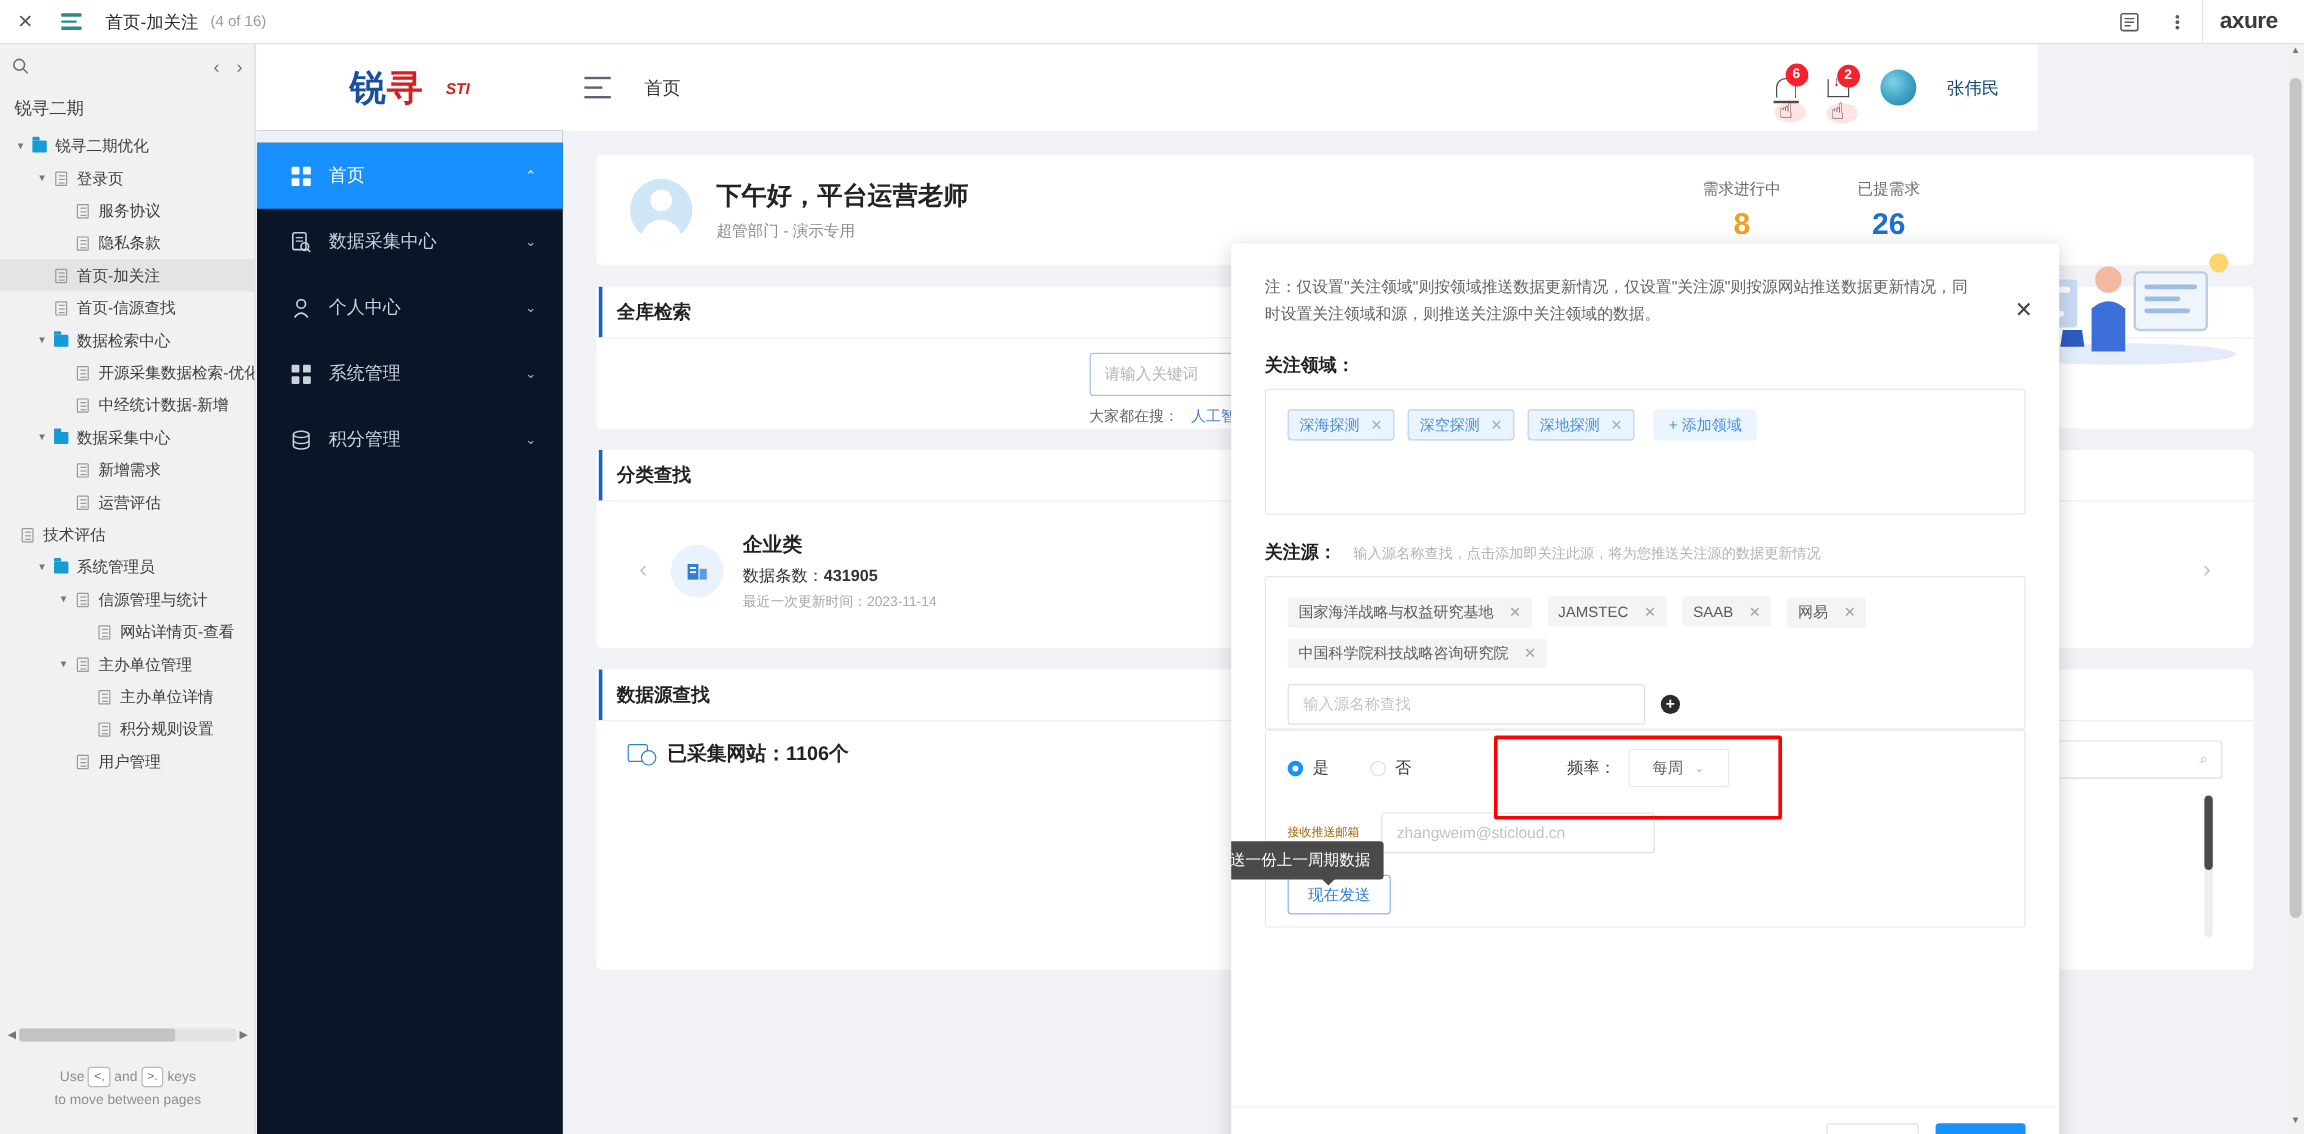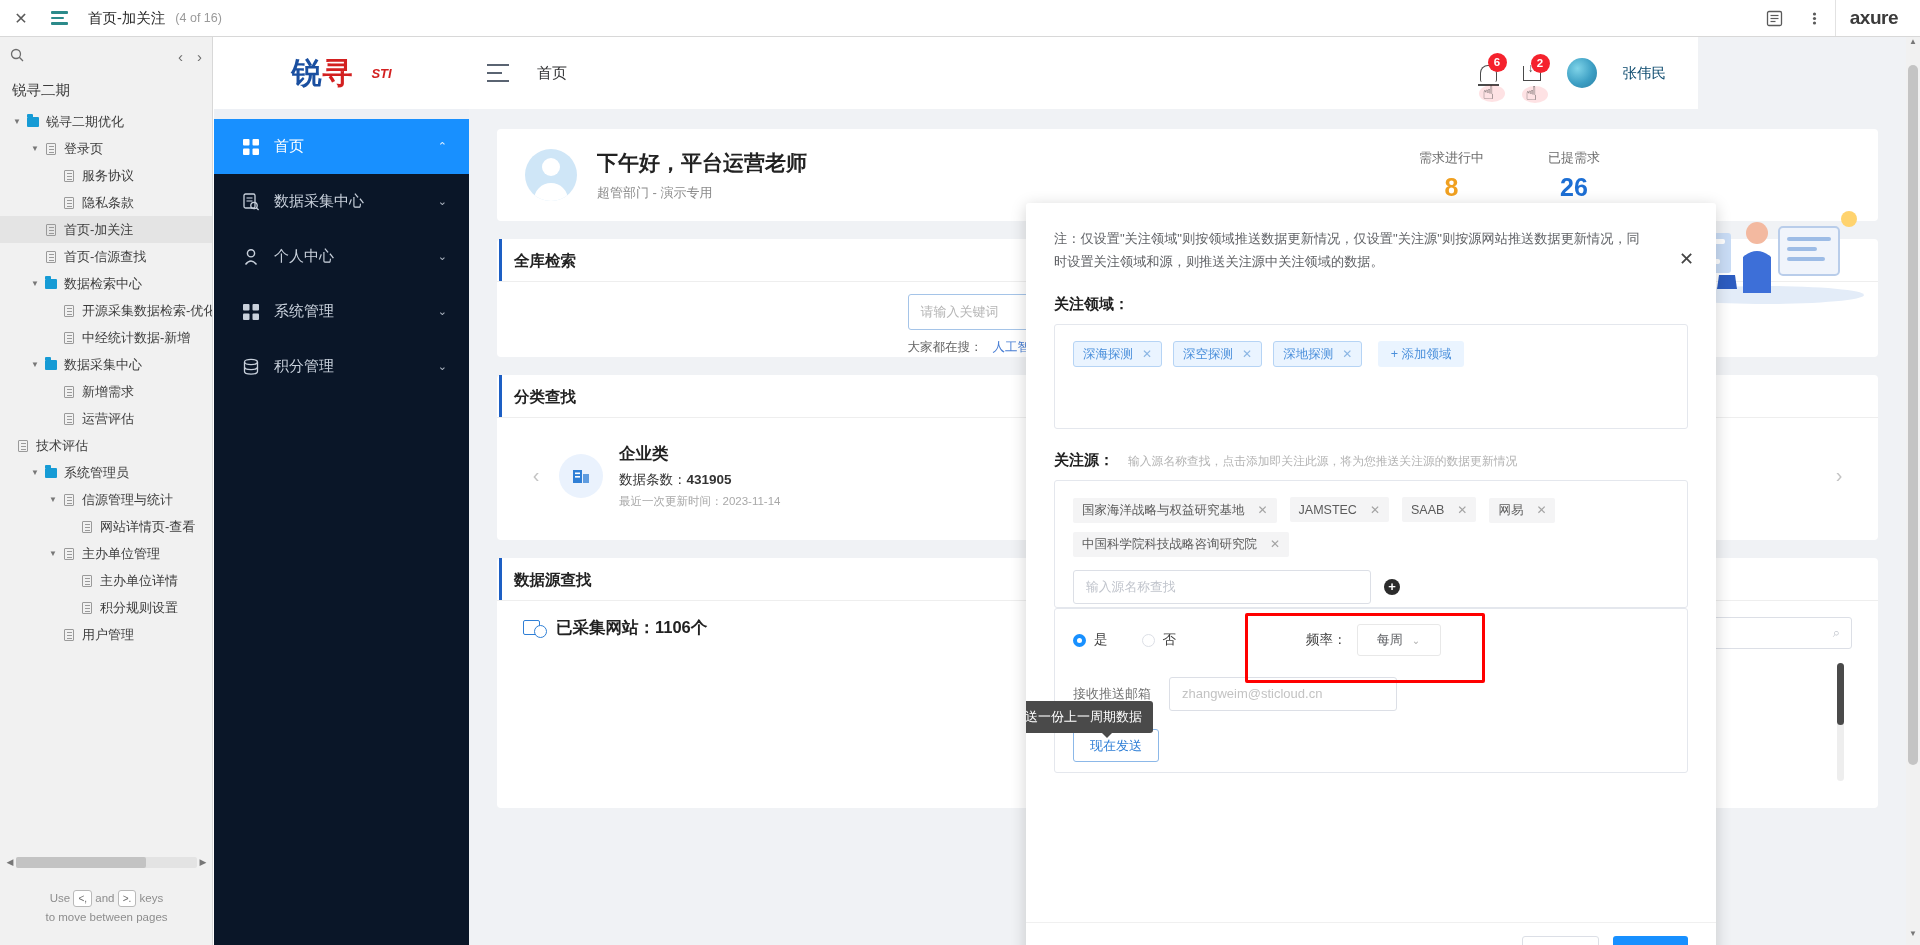--- a/index.html
+++ b/index.html
@@ -223,21 +223,21 @@
   .radio .dot { width: 13px; height: 13px; border-radius: 50%; border: 1px solid #dcdfe6; background:#fff; }
   .radio.on .dot { border: 4px solid #1890ff; background: #fff; }
   #freq-label { font-size: 13.5px; color: #3c3c3c; margin-left: 96px; }
   #freq-select { width: 84px; height: 32px; border: 1px solid #e8e8e8; border-radius: 3px;
                  display: flex; align-items: center; justify-content: center; gap: 9px;
                  font-size: 13px; color: #606266; margin-left: 10px; cursor: pointer; background: #fff; }
   #freq-select .cv { font-size: 10px; color: #b0b0b0; }
   #redbox { position: absolute; left: 190px; top: 4px; width: 240px; height: 70px;
             border: 3px solid #ff0000; border-radius: 2px; pointer-events: none; }
   #push-row2 { display: flex; align-items: center; margin-top: 22px; }
-  #email-label { font-size: 13px; color: #737373; }
+  #email-label { font-size: 10px; color: #a16207; }
   #email-input { width: 228px; height: 34px; border: 1px solid #dcdfe6; border-radius: 3px;
                  margin-left: 18px; padding: 0 12px; font-size: 13px; color: #c3c3c3; line-height: 32px; }
   #send-now-btn { margin-top: 18px; width: 86px; height: 33px; border: 1px solid #8cb8e8;
                   border-radius: 3px; color: #2f7fd6; font-size: 13px; display: flex;
                   align-items: center; justify-content: center; cursor: pointer; background: #fff; }
   #tooltip { position: absolute; left: -132px; top: 92px; background: #4a4a4a; color: #fff;
              font-size: 13px; padding: 7px 11px; border-radius: 3px; white-space: nowrap; }
   #tooltip::after { content:""; position: absolute; left: 178px; bottom: -5px; border-left: 6px solid transparent;
                     border-right: 6px solid transparent; border-top: 6px solid #4a4a4a; }
   #modal-footer { height: 60px; display: flex; align-items: center; justify-content: flex-end;

